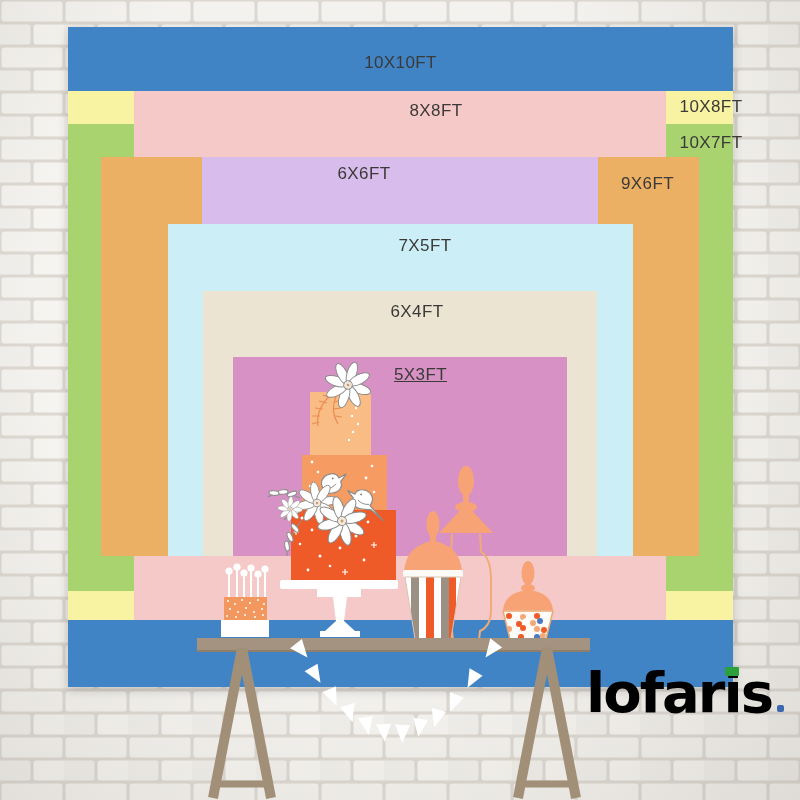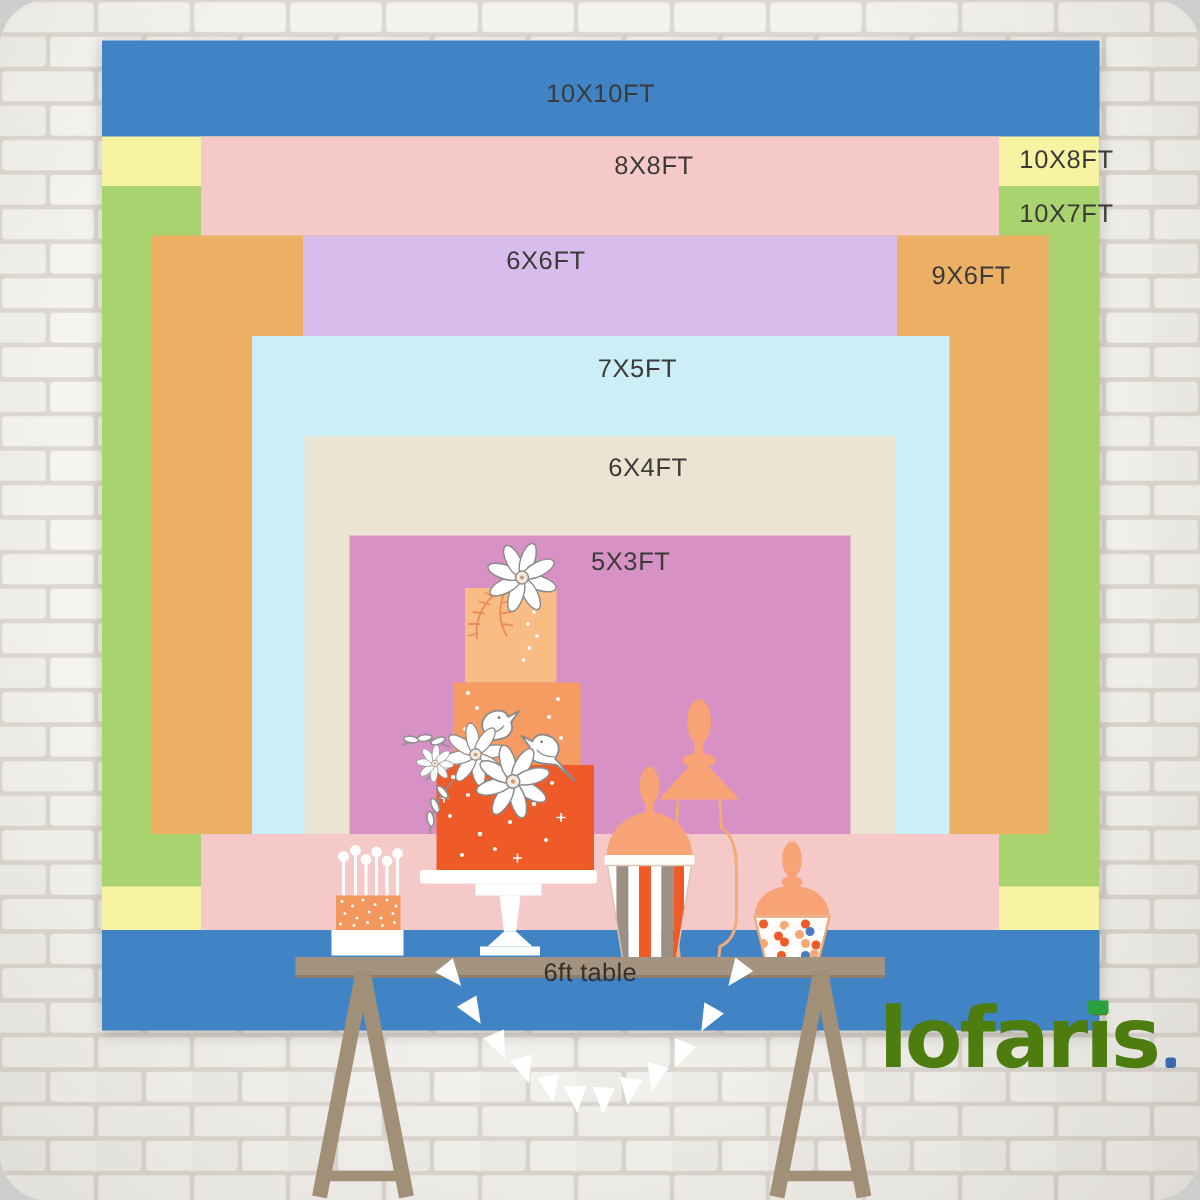--- a/index.html
+++ b/index.html
@@ -1,17 +1,17 @@
 <!DOCTYPE html>
 <html><head>
 <meta charset="utf-8">
 <style>
   html,body{margin:0;padding:0;background:#cfcecc;}
   #canvas{position:relative;width:800px;height:800px;overflow:hidden;
-          font-family:"Liberation Sans",sans-serif;background:#efede9;border-radius:32px;}
+          font-family:"Liberation Sans",sans-serif;background:#efede9;}
   
   #wall{position:absolute;left:0;top:0;}
   #wall-shade{position:absolute;inset:0;pointer-events:none;
     background:radial-gradient(ellipse at 45% 38%, rgba(0,0,0,0) 52%, rgba(110,104,95,.16) 100%);}
   
   .layer{position:absolute;}
   #l-10x10{left:68px;top:27px;width:665px;height:660px;box-shadow:0 3px 10px rgba(0,0,0,.18);}
   #l-10x8 {left:68px;top:91px;width:665px;height:529px;}
   #l-10x7 {left:68px;top:124px;width:665px;height:467px;}
   #l-8x8  {left:134px;top:91px;width:532px;height:529px;}
@@ -23,22 +23,22 @@
   
   .size-label{position:absolute;font-size:17px;line-height:19px;color:#3b3a38;
               letter-spacing:.4px;text-align:center;white-space:nowrap;}
   #lbl-10x10{left:68px;width:665px;top:53px;}
   #lbl-8x8  {left:134px;width:604px;top:101px;}
   #lbl-10x8 {left:666px;width:90px;top:97px;}
   #lbl-10x7 {left:666px;width:90px;top:133px;}
   #lbl-6x6  {left:202px;width:324px;top:164px;}
   #lbl-9x6  {left:598px;width:99px;top:174px;}
   #lbl-7x5  {left:168px;width:514px;top:236px;}
-  #lbl-6x4  {left:218px;width:428px;top:302px;}
-  #lbl-5x3  {left:233px;width:375px;top:365px;}
+  #lbl-6x4  {left:203px;width:428px;top:302px;}
+  #lbl-5x3  {left:233px;width:375px;top:365px;text-decoration:underline;}
   
   #table-top{position:absolute;left:197px;top:638px;width:393px;height:14px;
              border-bottom:2px solid #8f7e6a;box-sizing:border-box;}
   #lbl-table{left:197px;width:393px;top:639px;color:#363028;letter-spacing:.2px;}
   
   .art{position:absolute;left:0;top:0;pointer-events:none;}
   
   #logo{position:absolute;left:586px;top:665px;height:60px;}
   #logo-text{font-family:"DejaVu Sans",sans-serif;font-weight:bold;font-size:56px;
              line-height:56px;letter-spacing:-2px;display:inline-block;}
@@ -278,21 +278,20 @@
         <circle cx="513" cy="636" r="3" fill="#fff"></circle>
           <circle cx="521" cy="637" r="3" fill="#ee5a28"></circle>
         <circle cx="529" cy="636" r="3" fill="#fff"></circle>
           <circle cx="537" cy="637" r="3" fill="#4a7ac0"></circle>
         <circle cx="543" cy="636" r="3" fill="#f3a877"></circle>
       </g>
     </g>
   </svg>
 
   <div id="table-top" style="background-color: rgb(165, 147, 129);"></div>
-  <div class="size-label" id="lbl-table">6ft table</div>
 
   <svg class="art" width="800" height="800">
     <g stroke="#a18f77" stroke-width="10">
       <line x1="242" y1="648" x2="213" y2="798"></line>
       <line x1="242" y1="648" x2="271" y2="798"></line>
       <line x1="547" y1="648" x2="518" y2="798"></line>
       <line x1="547" y1="648" x2="576" y2="798"></line>
     </g>
     <g stroke="#a18f77" stroke-width="7">
       <line x1="217" y1="784" x2="267" y2="784"></line>
@@ -308,18 +307,18 @@
       <path d="M-8,-1 L7,-1 L0,17 Z" transform="translate(403,726) rotate(3)"></path>
       <path d="M-8,-1 L7,-1 L0,17 Z" transform="translate(421,720) rotate(9)"></path>
       <path d="M-8,-1 L7,-1 L0,17 Z" transform="translate(439,711) rotate(16)"></path>
       <path d="M-8,-1 L7,-1 L0,17 Z" transform="translate(457,696) rotate(23)"></path>
       <path d="M-8,-1 L7,-1 L0,17 Z" transform="translate(476,673) rotate(30)"></path>
       <path d="M-8,-1 L7,-1 L0,17 Z" transform="translate(496,644) rotate(38)"></path>
     </g>
   </svg>
 
   <div id="logo">
-    <span id="logo-text" style="color: #4d7c0f;">lofaris</span>
+    <span id="logo-text" style="color: #000000;">lofaris</span>
     <span id="logo-green" style="background-color: rgb(43, 160, 60);"></span>
     <span id="logo-dot" style="background-color: rgb(62, 104, 174);"></span>
   </div>
 
 </div>
 
 </body></html>

